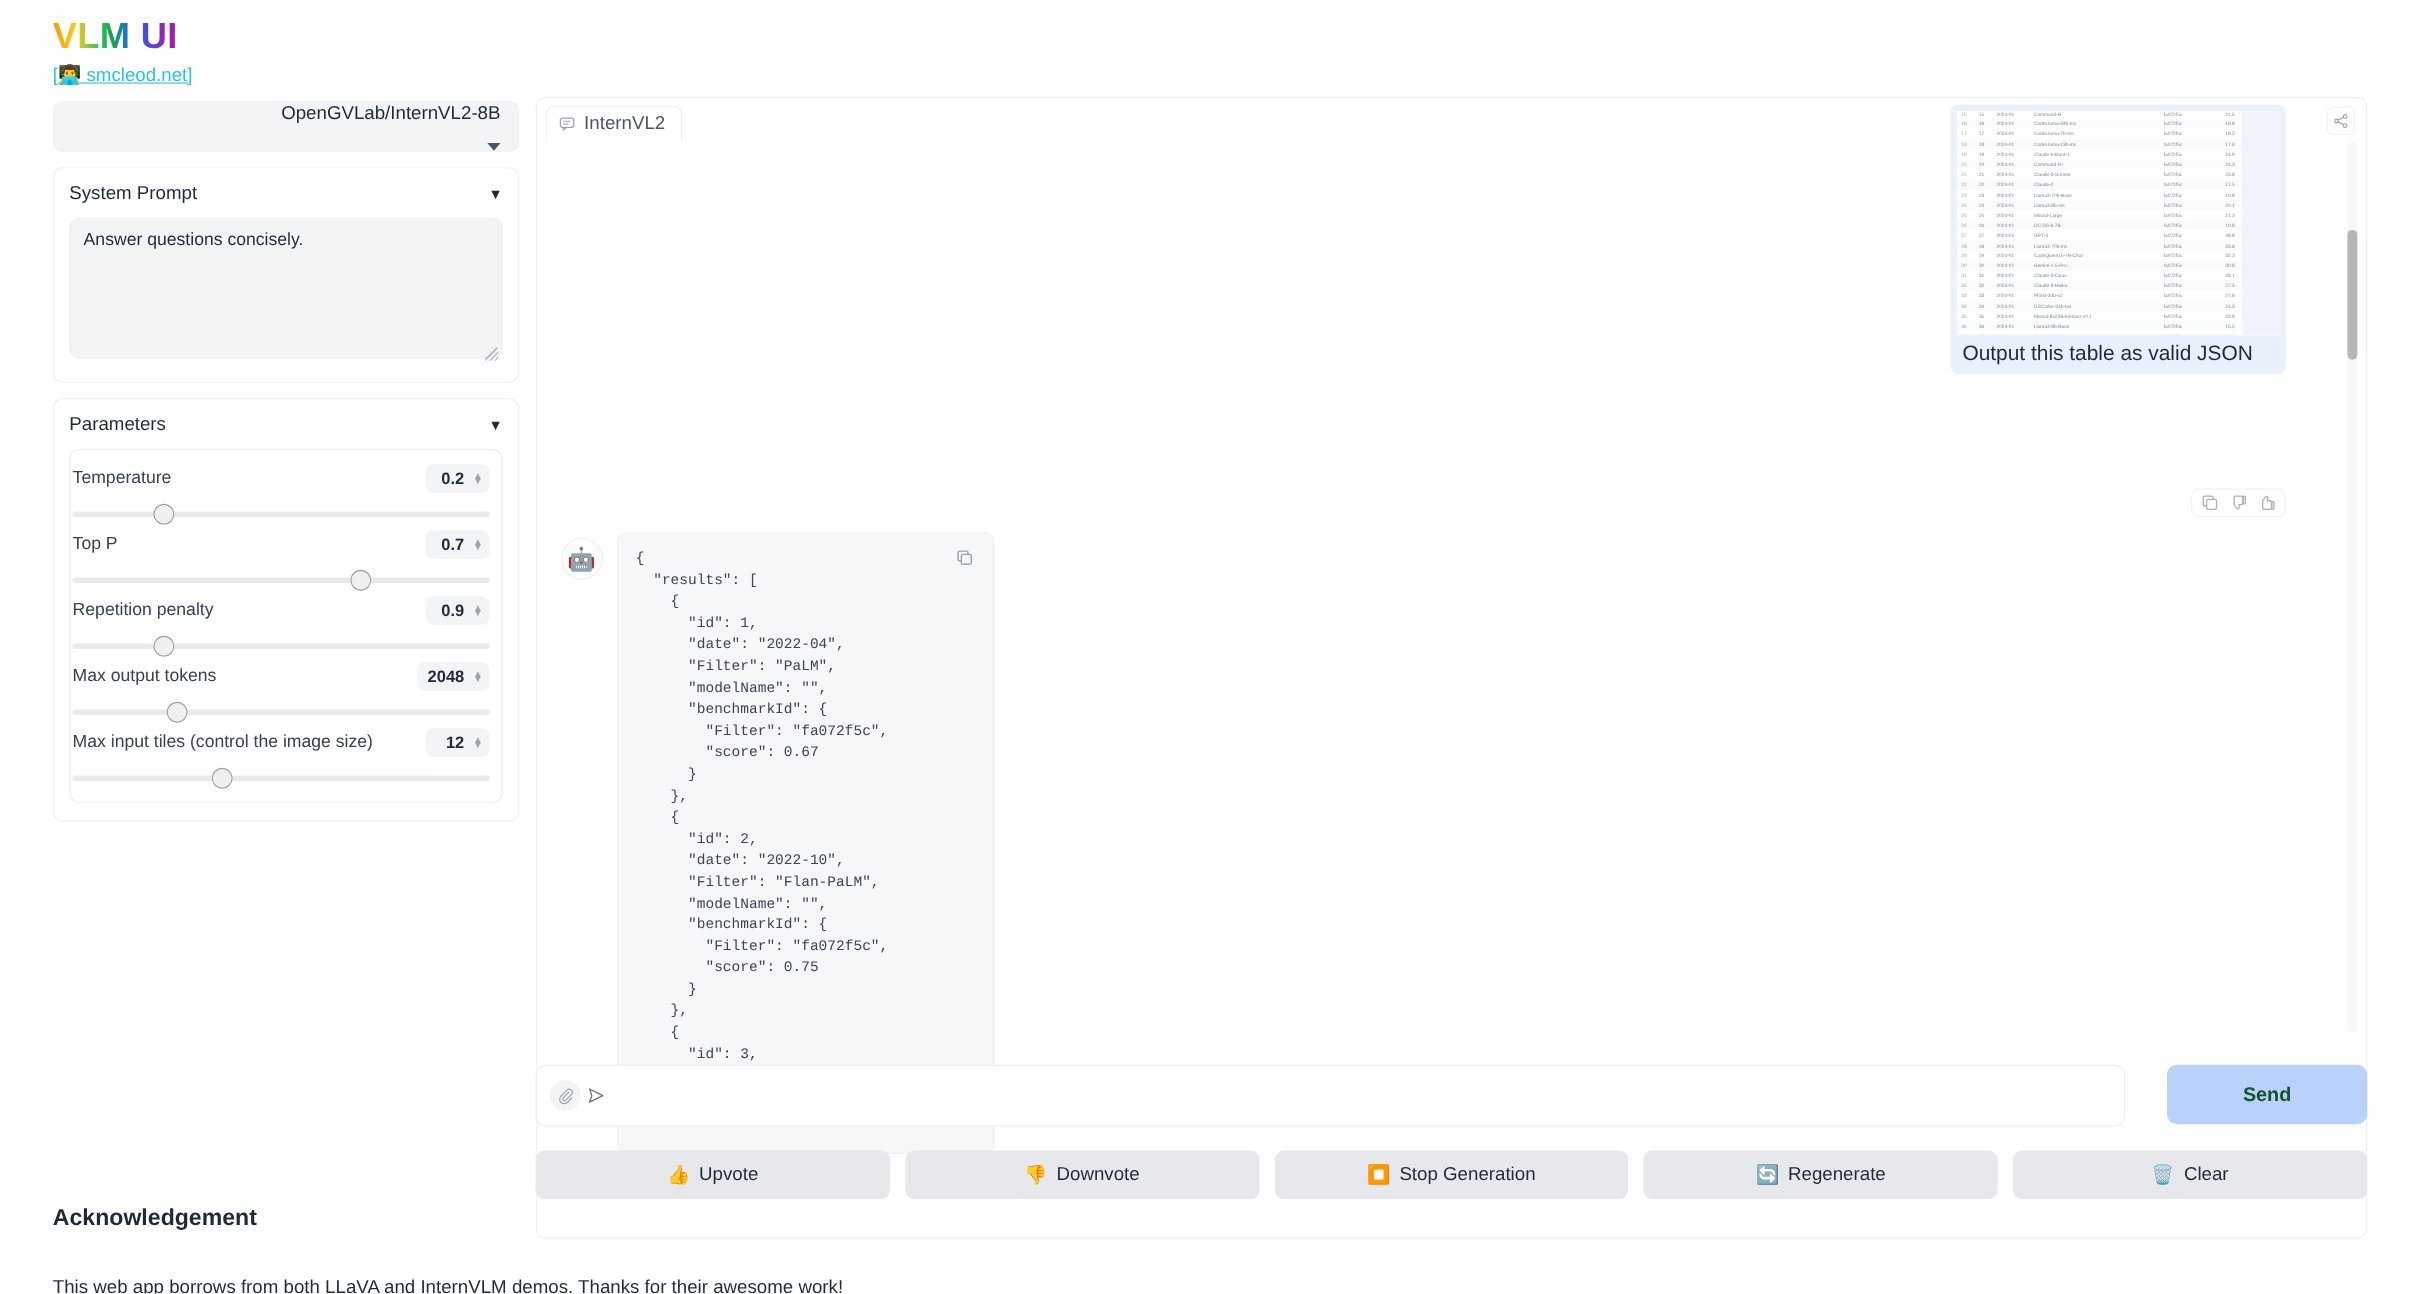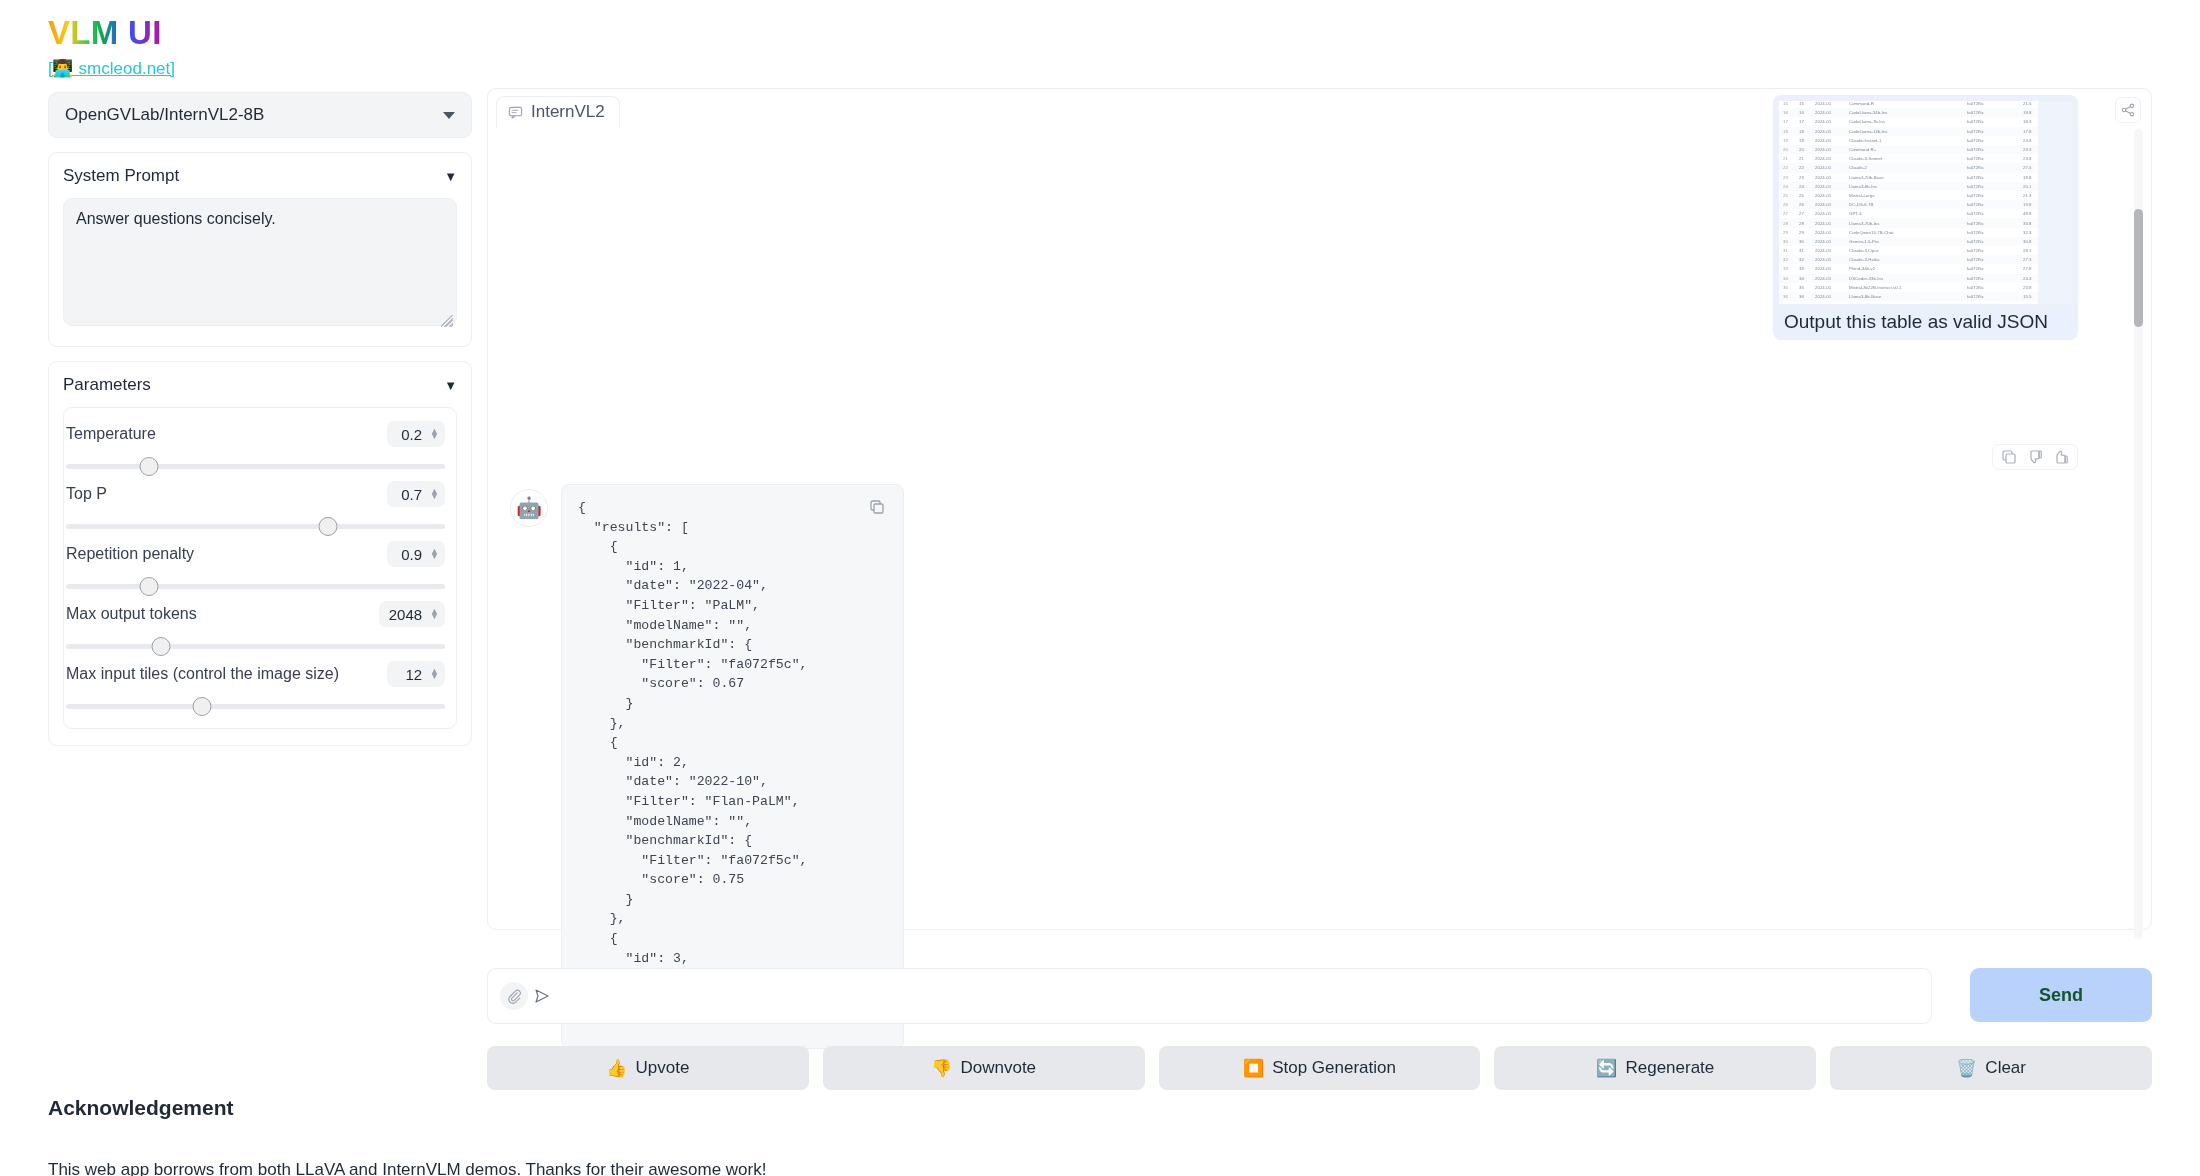--- a/index.html
+++ b/index.html
@@ -28,22 +28,22 @@
     font-size: 17px; color: #29c5db; text-decoration: underline;
     white-space: pre; cursor: pointer;
   }
 
   
   .left-col { position: absolute; left: 48px; top: 92px; width: 424px; }
 
   .model-select {
     height: 46px; width: 424px;
     background: #f3f4f6; border: 1px solid #eceef1; border-radius: 9px;
-    display: flex; align-items: center; padding: 0 16px;
-    font-size: 17px; color: #1f2937; cursor: pointer;
+    display: flex; align-items: flex-end; padding: 0 16px;
+    font-size: 17px; color: #1f2937; cursor: pointer; flex-direction: column;
   }
   .model-select .label { flex: 1; white-space: nowrap; overflow: hidden; }
   .caret { width: 0; height: 0; border-left: 6px solid transparent;
            border-right: 6px solid transparent; border-top: 7px solid #4b5563; }
 
   .card {
     margin-top: 14px; width: 424px;
     background: #fff; border: 1px solid #eceef1; border-radius: 9px;
     padding: 13px 14px 16px 14px;
   }
@@ -73,32 +73,32 @@
     border: 1px solid #eceef1; border-radius: 9px; padding: 9px 11px 11px 2px;
   }
   .prow { padding: 4px 0 0 0; }
   .prow-top { display: flex; align-items: center; justify-content: space-between; }
   .plabel { font-size: 16px; color: #374151; }
   .pnum {
     display: flex; align-items: center; gap: 8px;
     background: #f3f4f6; border-radius: 7px; height: 26px; padding: 0 6px 0 10px;
     min-width: 58px; justify-content: flex-end;
   }
-  .pnum .val { font-size: 15px; color: #1f2937; font-weight: 400; }
+  .pnum .val { font-size: 15px; color: #1f2937; font-weight: 700; }
   .spin { display: flex; flex-direction: column; line-height: 5px; color: #9ca3af; font-size: 9px; cursor: pointer;}
   .slider { position: relative; height: 22px; margin-top: 8px; }
   .track { position: absolute; left: 0; right: 0; top: 9px; height: 5px;
            background: #e9eaee; border-radius: 3px; }
   .knob { position: absolute; top: 2px; width: 19px; height: 19px;
           background: #f0f0f0; border: 1px solid #9aa0a8; border-radius: 50%;
           transform: translateX(-50%); cursor: pointer; }
 
   
   .chat-panel {
-    position: absolute; left: 487px; top: 88px; width: 1665px; height: 842px;
+    position: absolute; left: 487px; top: 88px; width: 1665px; height: 1038px;
     background: #fff; border: 1px solid #eceef1; border-radius: 9px;
   }
   .chat-tab {
     position: absolute; left: 8px; top: 7px;
     display: flex; align-items: center; gap: 8px;
     background: #fff; border: 1px solid #eceef1; border-bottom-color: #fff;
     border-radius: 8px 8px 0 0; padding: 5px 14px 6px 11px;
     font-size: 17px; color: #4b5563; cursor: pointer; z-index: 3;
   }
   .share-btn {

